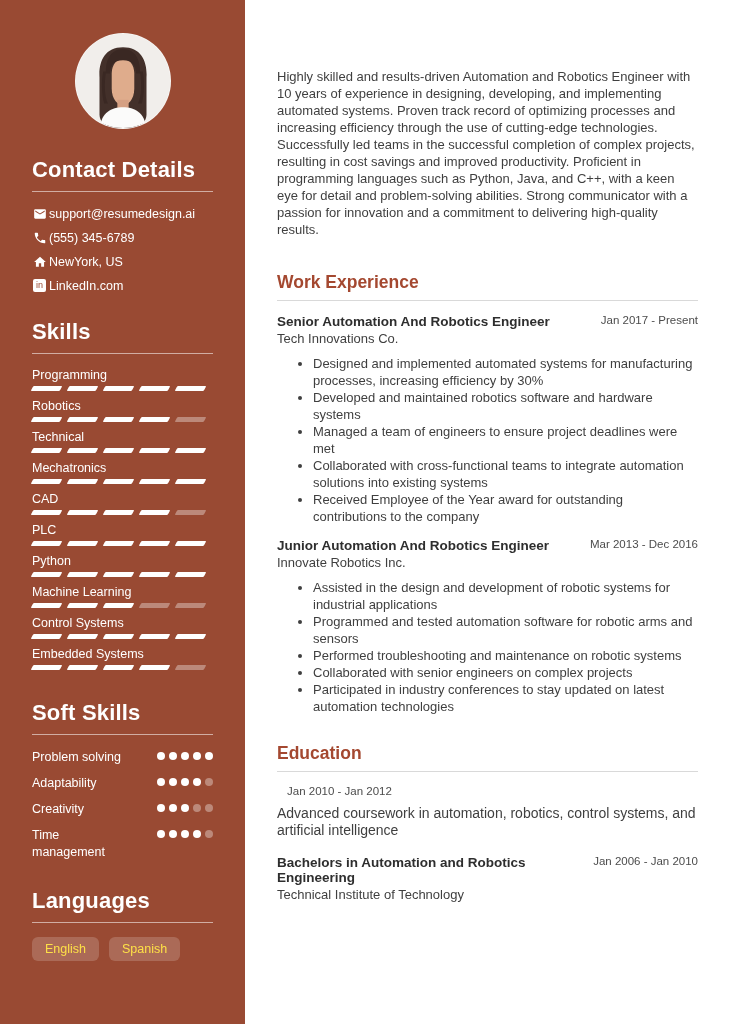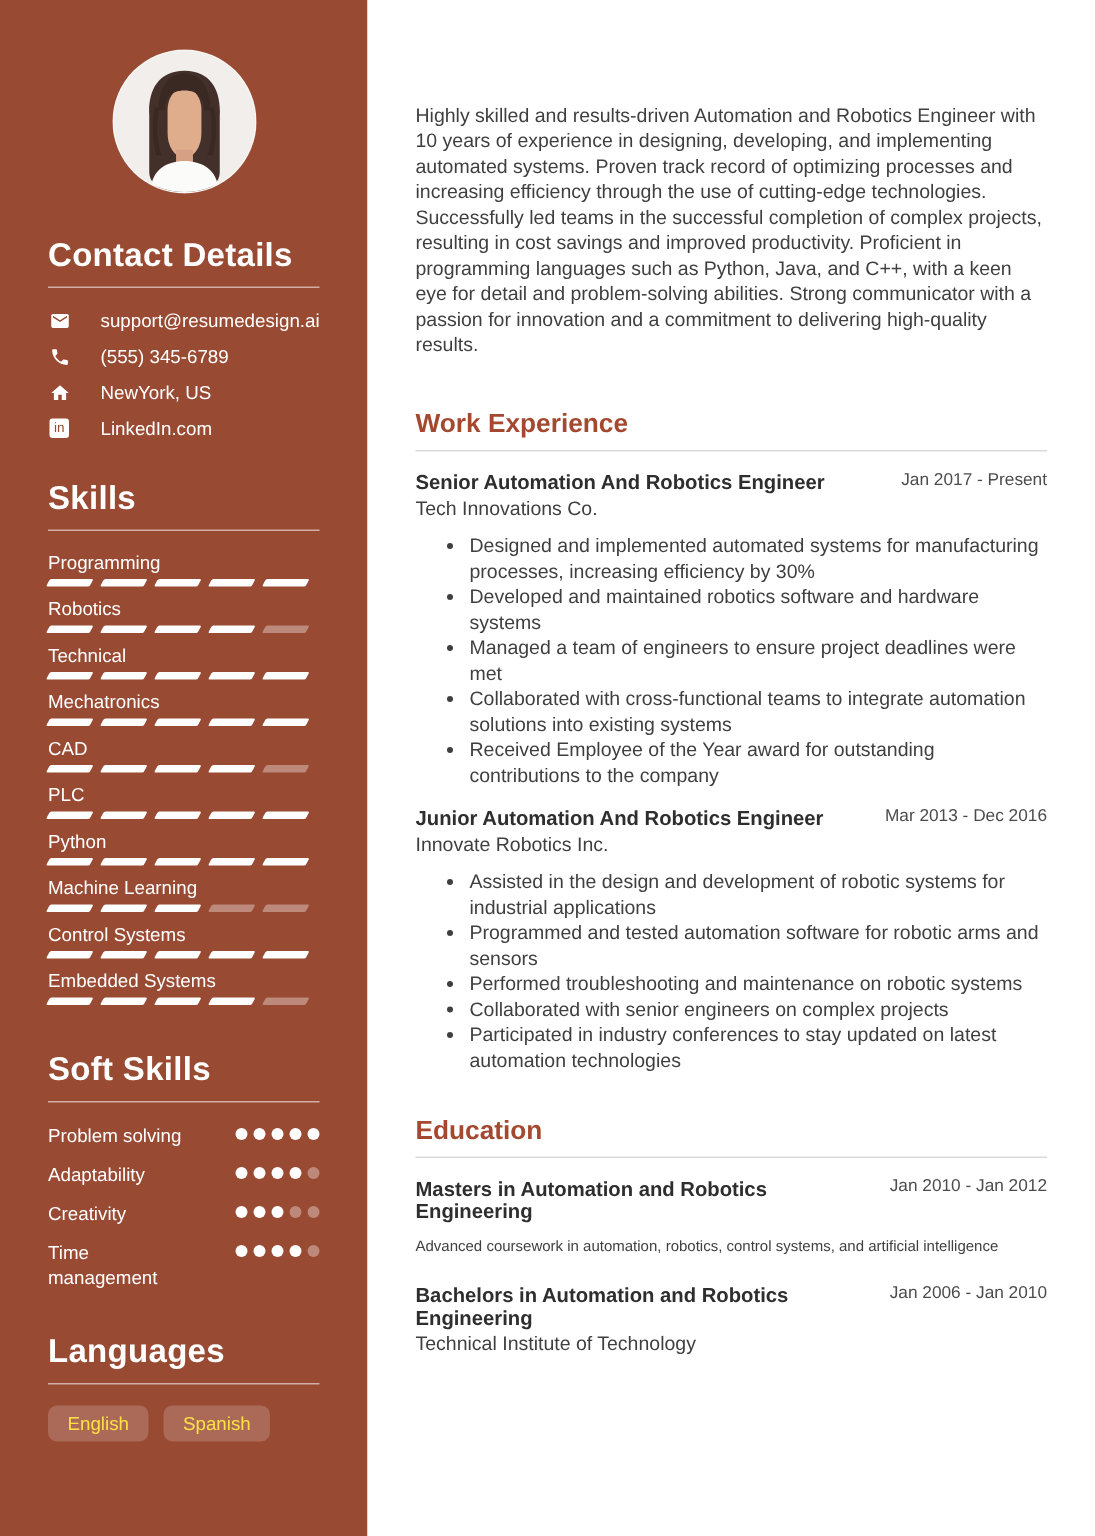--- a/index.html
+++ b/index.html
@@ -26,21 +26,21 @@
   }
   .photo svg { display:block; width:100%; height:100%; }
   .side-section { margin-top:26px; }
   .side-section:first-of-type { margin-top:0; }
   .side-heading { font-size:22px; font-weight:bold; letter-spacing:.2px; }
   .side-rule {
     border:none; border-top:1px solid rgba(255,255,255,0.55);
     margin:8px 0 14px 0;
   }
   
-  .contact-row { display:flex; align-items:center; gap:20px; margin-bottom:9px; font-size:12.5px; }
+  .contact-row { display:flex; align-items:center; gap:2px; margin-bottom:9px; font-size:12.5px; }
   .contact-row .cicon { width:15px; height:15px; flex:none; display:flex; align-items:center; justify-content:center; }
   .cicon svg { width:14px; height:14px; fill:#fff; }
   .li-badge {
     width:13px; height:13px; background:#fff; border-radius:2px;
     color:#994A33; font-size:9px; font-weight:normal; line-height:13px; text-align:center;
   }
   
   .skill-row { margin-bottom:8px; }
   .skill-label { font-size:12.5px; margin-bottom:4px; display:block; }
   .bars { display:flex; gap:7px; height:5px; }
@@ -69,21 +69,21 @@
   .job-title-sub { font-size:15px; color:#3a3a3a; margin-top:5px; }
   .summary { margin-top:36px; font-size:13px; line-height:17px; color:#3f3f3f; }
   .section { margin-top:34px; }
   .section-heading { font-size:17.5px; font-weight:bold; color:#A44830; }
   .main-rule { border:none; border-top:1px solid #d9d9d9; margin:7px 0 13px 0; }
   .entry { margin-bottom:13px; }
   .entry-top { display:flex; justify-content:space-between; align-items:flex-start; }
   .entry-title { font-size:13.5px; font-weight:bold; color:#2e2e2e; }
   .entry-date { font-size:11.5px; color:#4c4c4c; white-space:nowrap; padding-left:10px; }
   .entry-sub { font-size:13px; color:#3f3f3f; margin-top:2px; }
-  .entry-desc { font-size:10px; color:#3f3f3f; line-height:17px; margin-top:8px; }
+  .entry-desc { font-size:14px; color:#3f3f3f; line-height:17px; margin-top:8px; }
   ul.bullets { margin:9px 0 0 0; padding-left:36px; }
   ul.bullets li { font-size:13px; line-height:17px; color:#3f3f3f; margin-bottom:0; }
 </style>
 </head>
 <body>
 
 <aside class="sidebar">
 
   <div class="photo-wrap">
     <div class="photo">
@@ -357,21 +357,20 @@
         </ul>
     </div>
   </section>
 
   <section class="section" style="margin-top:28px">
     <div class="section-heading">Education</div>
     <hr class="main-rule">
 
     <div class="entry">
       <div class="entry-top">
-        <span class="entry-title">Masters in Automation and Robotics Engineering</span>
         <span class="entry-date">Jan 2010 - Jan 2012</span>
       </div>
       <div class="entry-desc">Advanced coursework in automation, robotics, control systems, and artificial intelligence</div>
     </div>
 
     <div class="entry" style="margin-top:16px">
       <div class="entry-top">
         <span class="entry-title">Bachelors in Automation and Robotics Engineering</span>
         <span class="entry-date">Jan 2006 - Jan 2010</span>
       </div>

